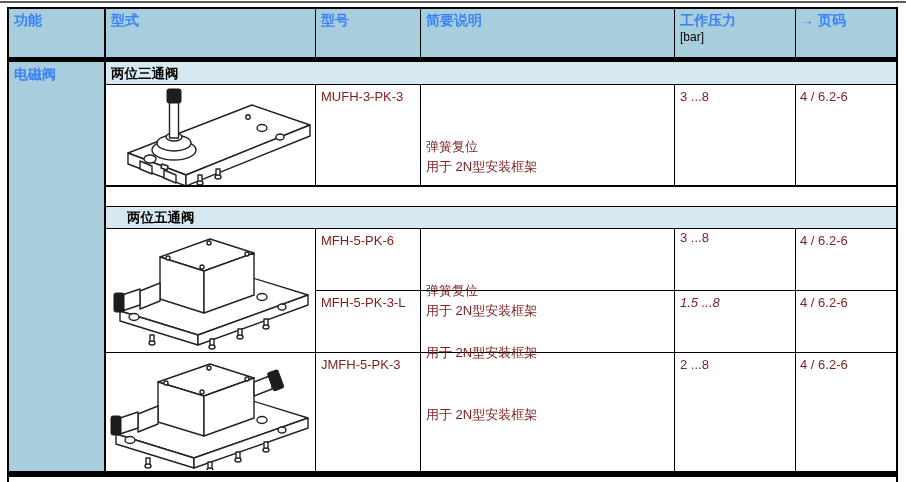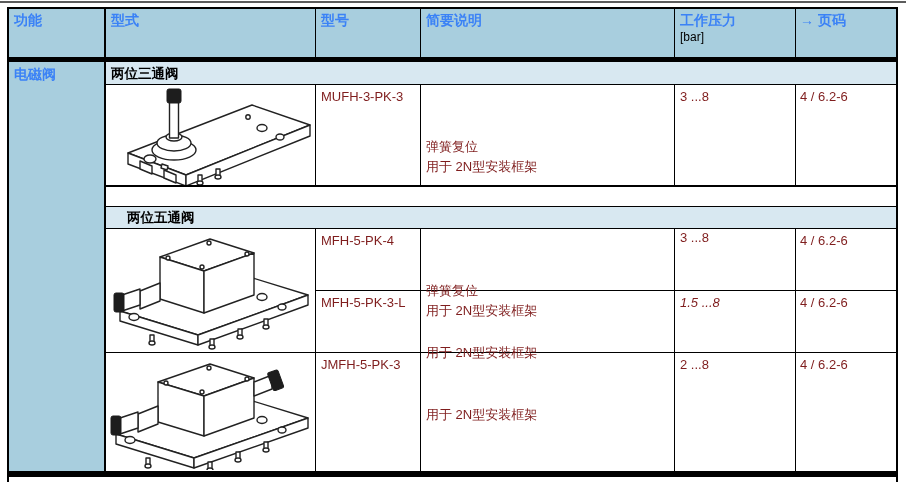--- a/index.html
+++ b/index.html
@@ -105,21 +105,21 @@
     <rect class="dk" x="55" y="2" width="14" height="14" rx="2"></rect>
     <ellipse class="st" cx="150" cy="41" rx="5" ry="3.5"></ellipse>
     <ellipse class="st" cx="168" cy="50" rx="4" ry="3"></ellipse>
     <circle class="st" cx="136" cy="30" r="2.2"></circle>
     <ellipse class="st" cx="38" cy="72" rx="6" ry="4"></ellipse>
     <polygon class="st" points="50,77 56,79 55,83 49,81"></polygon>
   </svg>
 
   <div class="abs sub" style="left:111px;top:209px;padding-left:16px;">两位五通阀</div>
 
-  <div class="abs td" style="left:321px;top:233px;">MFH-5-PK-4</div>
+  <div class="abs td" style="left:321px;top:233px;">MFH-5-PK-6</div>
   <div class="abs td desc" style="left:426px;top:233px;">
     <div>弹簧复位</div>
     <div>用于 2N型安装框架</div>
   </div>
   <div class="abs td" style="left:680px;top:230px;">3 ...8</div>
   <div class="abs td" style="left:800px;top:233px;">4 / 6.2-6</div>
 
   <div class="abs td" style="left:321px;top:295px;">MFH-5-PK-3-L</div>
   <div class="abs td desc" style="left:426px;top:295px;">
     <div>用于 2N型安装框架</div>

